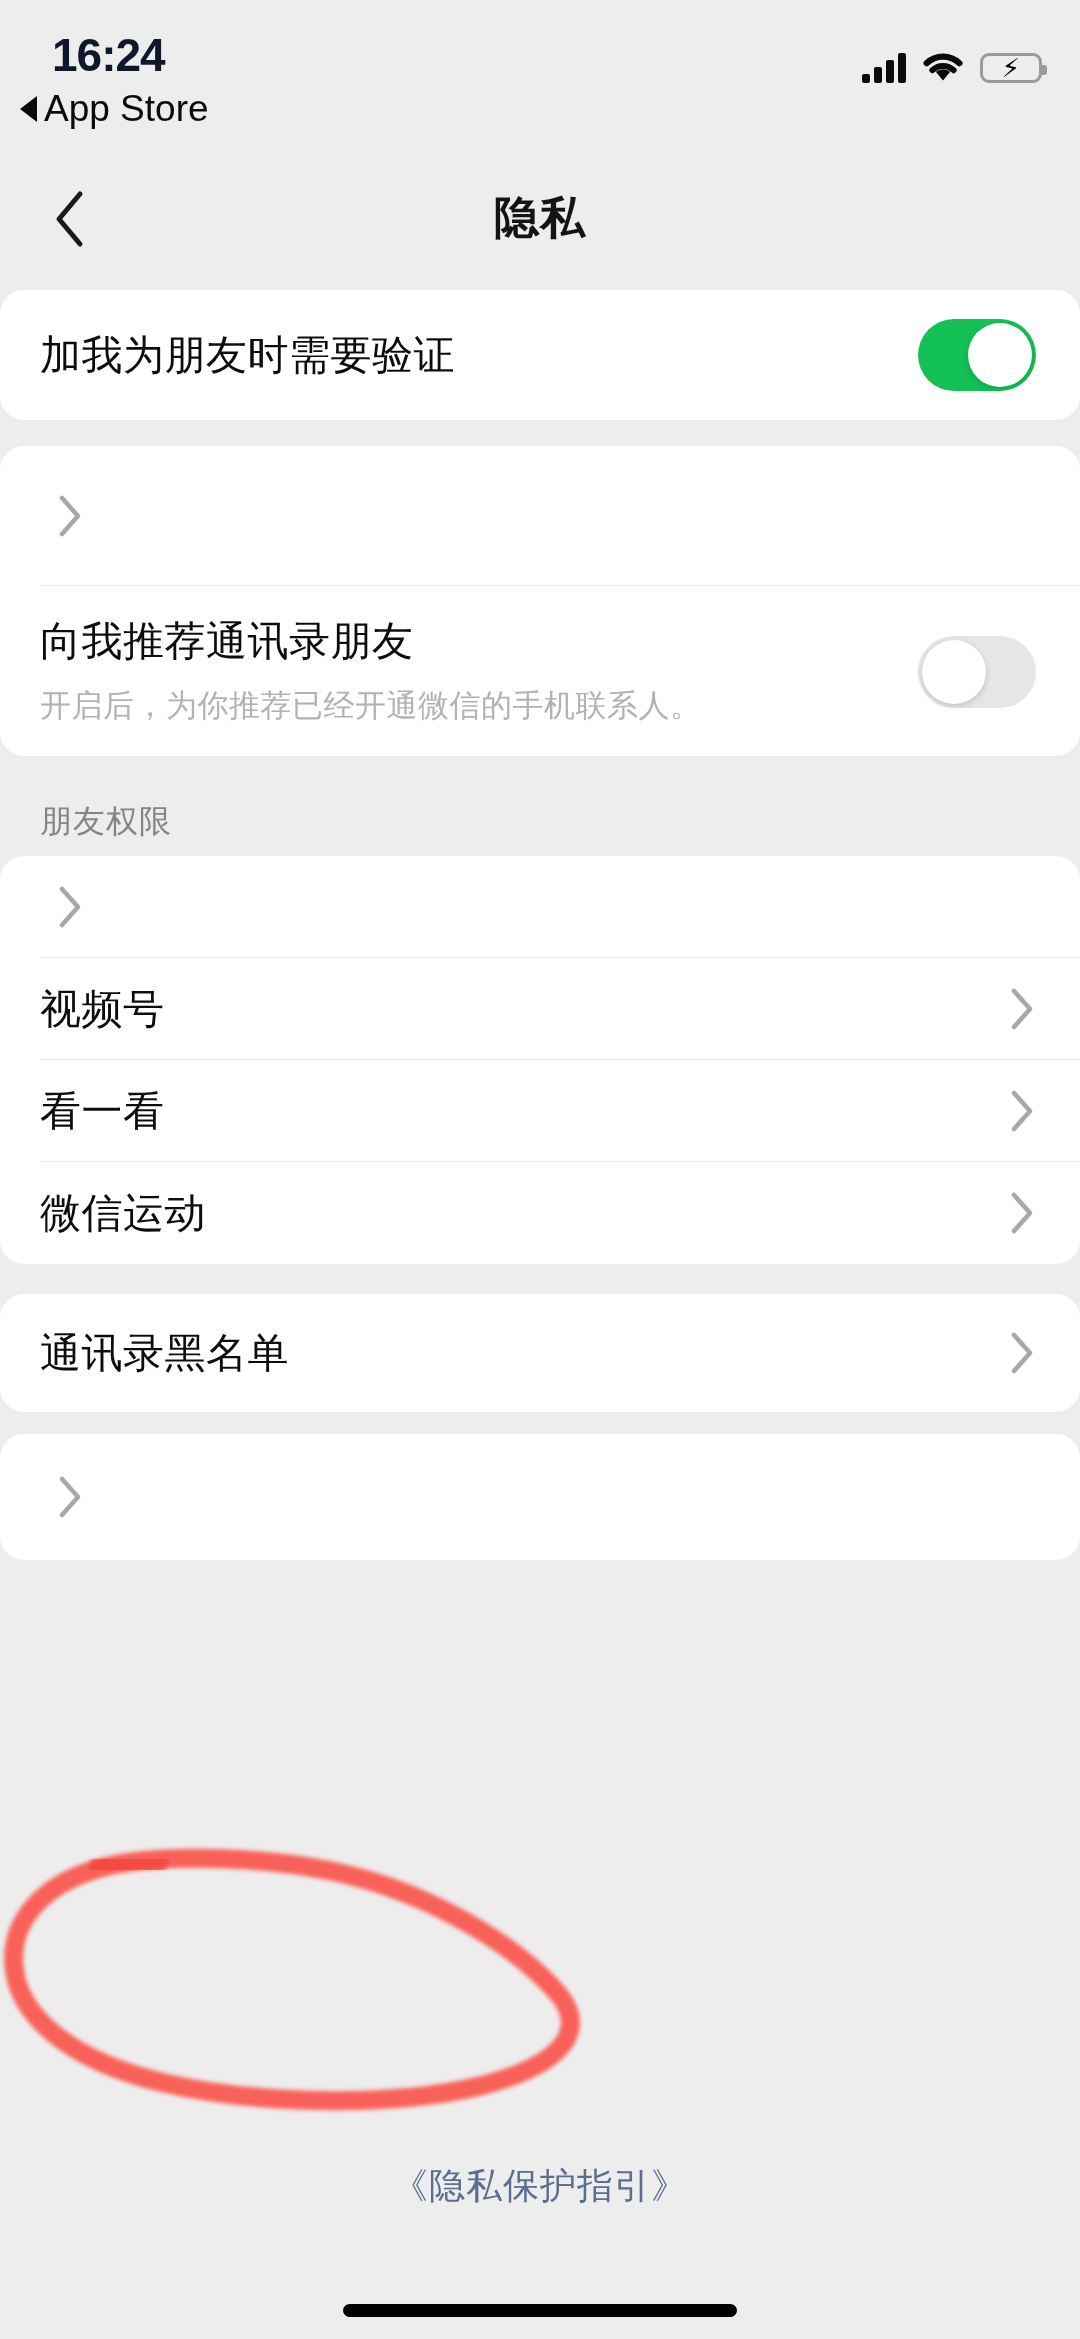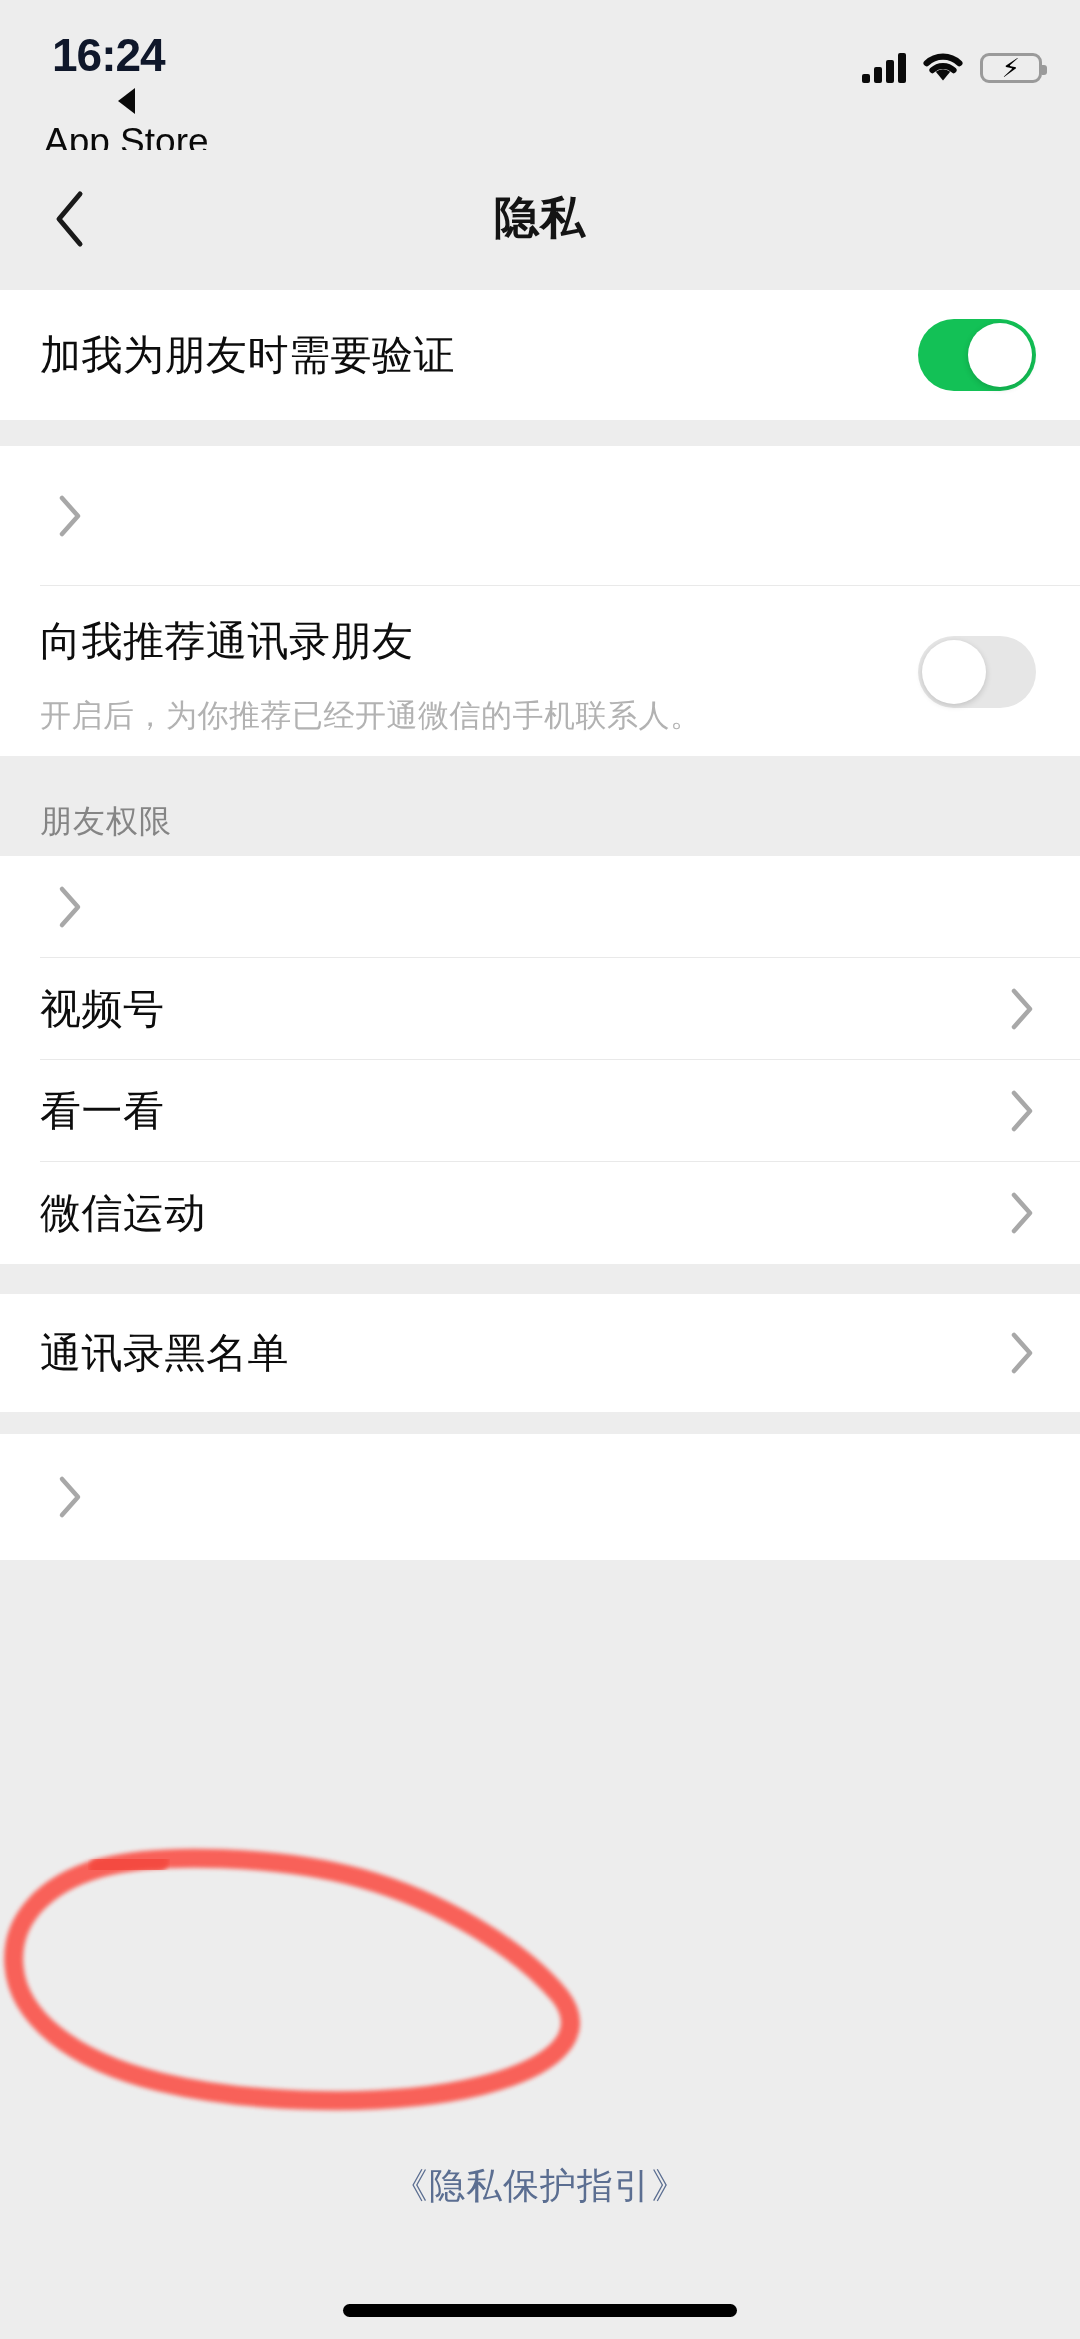--- a/index.html
+++ b/index.html
@@ -27,29 +27,28 @@
     position: absolute;
     left: 52px;
     top: 28px;
     font-size: 46px;
     font-weight: 700;
     letter-spacing: -1px;
     color: #0f172a;
   }
   .sb-backapp {
     position: absolute;
-    left: 44px;
+    left: 20px;
     top: 88px;
     font-size: 37px;
     font-weight: 400;
     color: #0A0A0A;
     display: flex;
     align-items: center;
     gap: 7px;
-    flex-direction: column;
   }
   .sb-backapp .tri {
     display: inline-block;
     width: 0; height: 0;
     border-top: 13px solid transparent;
     border-bottom: 13px solid transparent;
     border-right: 17px solid #0A0A0A;
   }
   .sb-right {
     position: absolute;
@@ -120,20 +119,21 @@
     font-size: 45px;
     font-weight: 700;
     color: #141414;
     letter-spacing: 1px;
   }
 
   
   .gap { background: #EDEDED; }
   .card {
     background: #FFFFFF;
+    border-radius: 24px;
   }
   .row {
     position: relative;
     display: flex;
     align-items: center;
     min-height: 120px;
     padding: 0 44px 0 40px;
     box-sizing: border-box;
   }
   .row.tall { min-height: 152px; align-items: flex-start; padding-top: 28px; gap: 16px; }
@@ -146,21 +146,21 @@
   .row-label {
     font-size: 41px;
     color: #0D0D0D;
     letter-spacing: 0.5px;
     flex: 1;
   }
   .row-sub {
     font-size: 31px;
     color: #B2B2B2;
     letter-spacing: 0.5px;
-    margin-top: 26px;
+    margin-top: 16px;
   }
   .row-textwrap { flex: 1; display: flex; flex-direction: column; }
 
   .chev {
     flex: 0 0 auto;
     width: 28px; height: 50px;
     display: flex; align-items: center; justify-content: center;
     margin-left: 16px;
   }
   .chev svg { display: block; }

